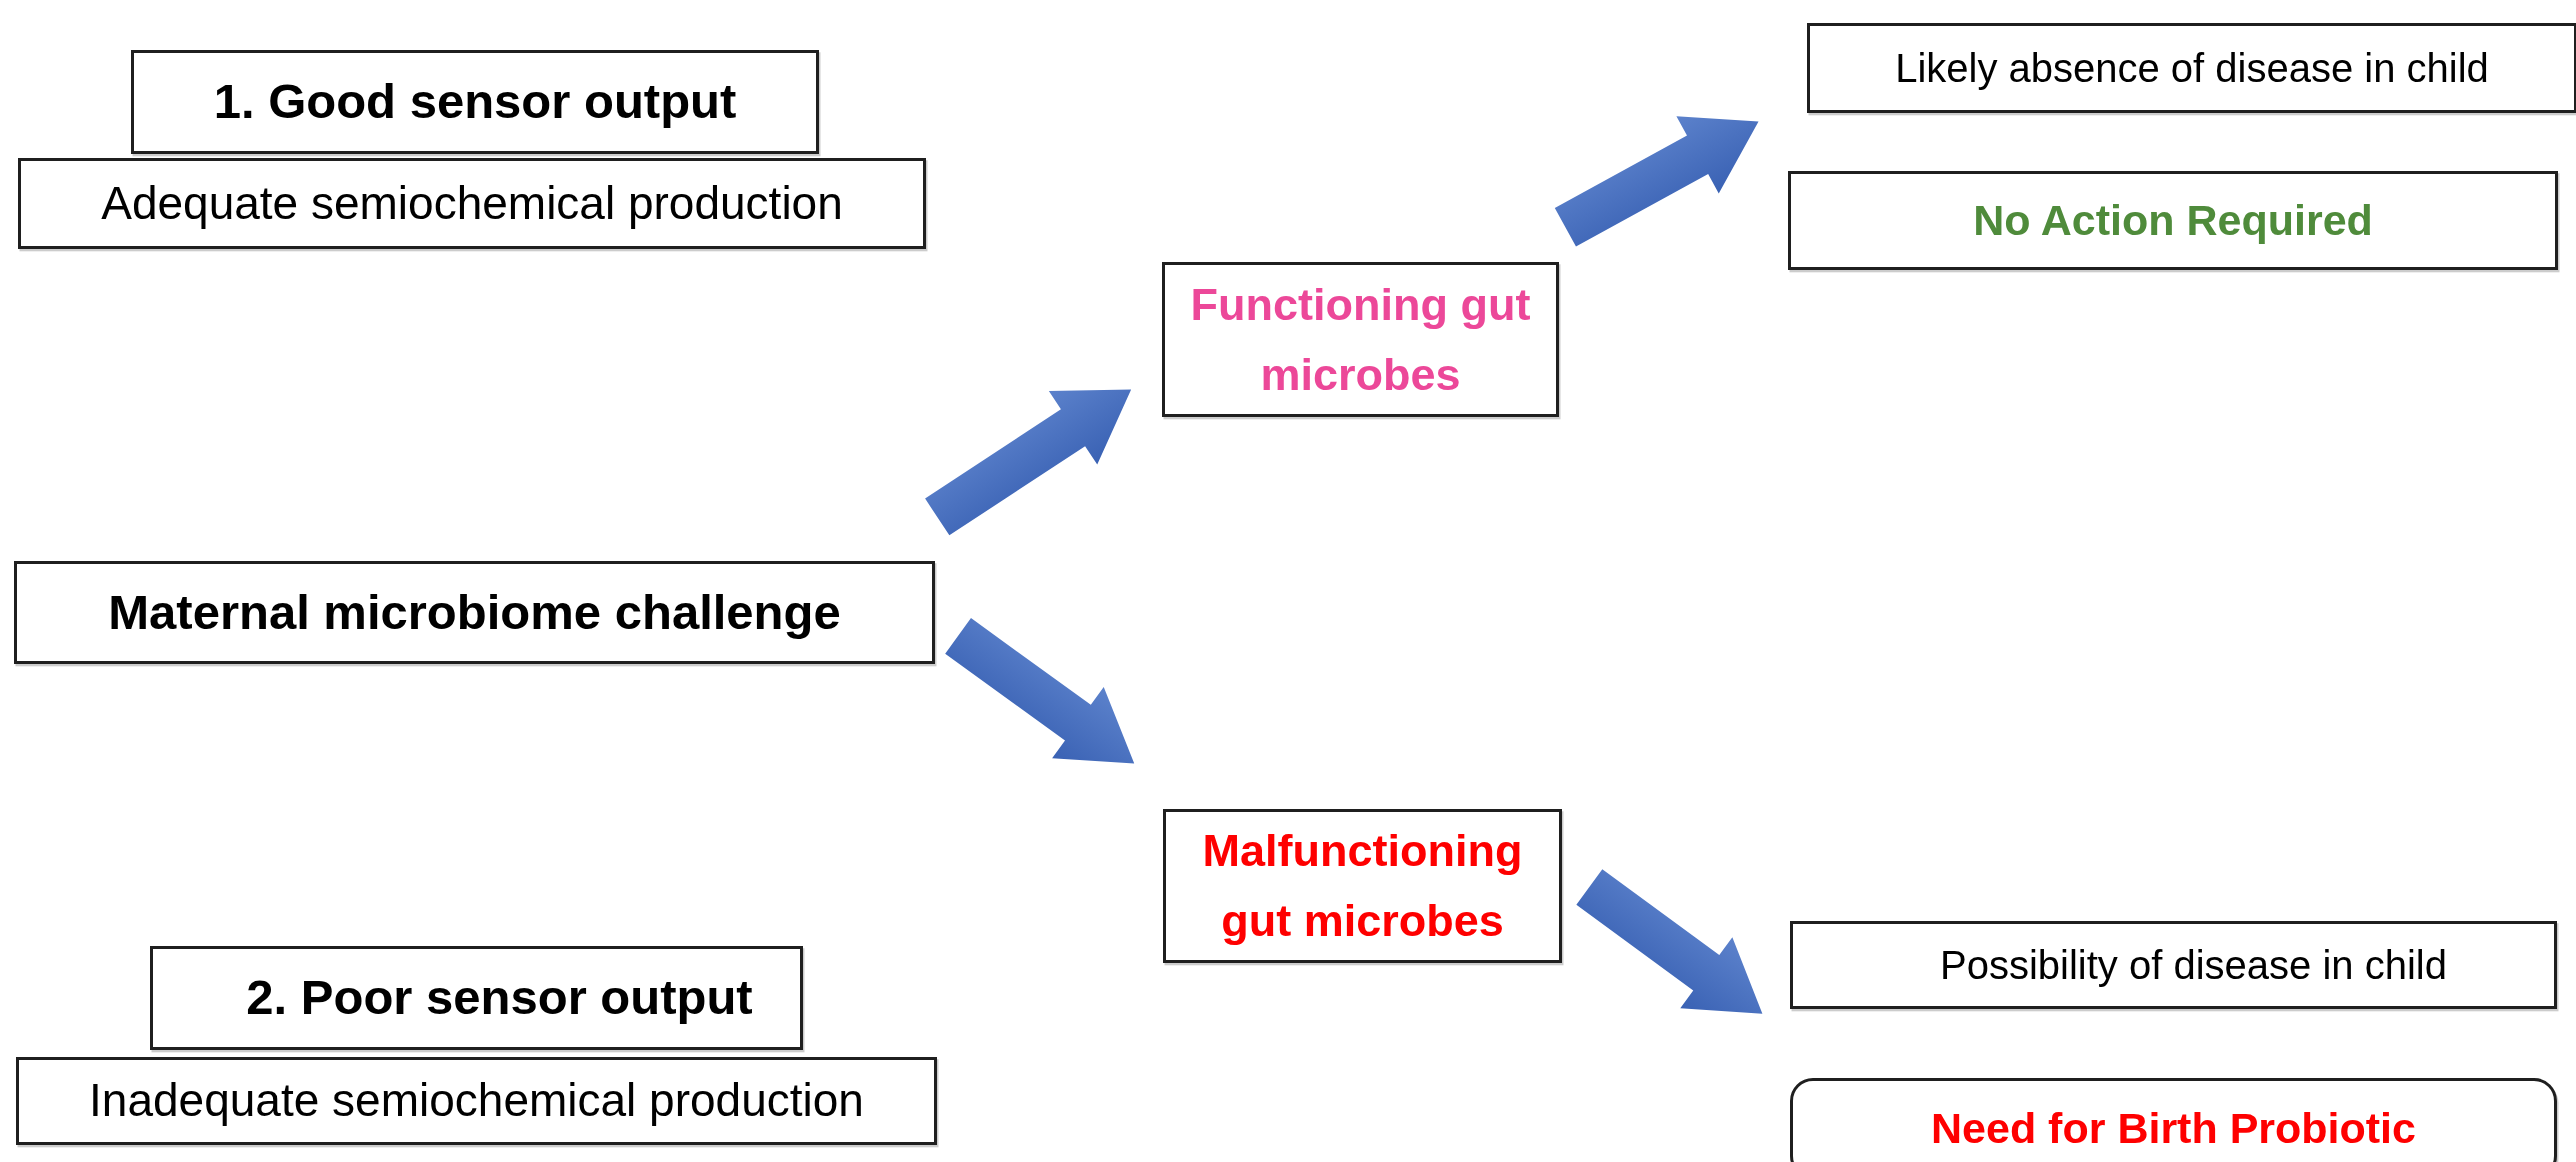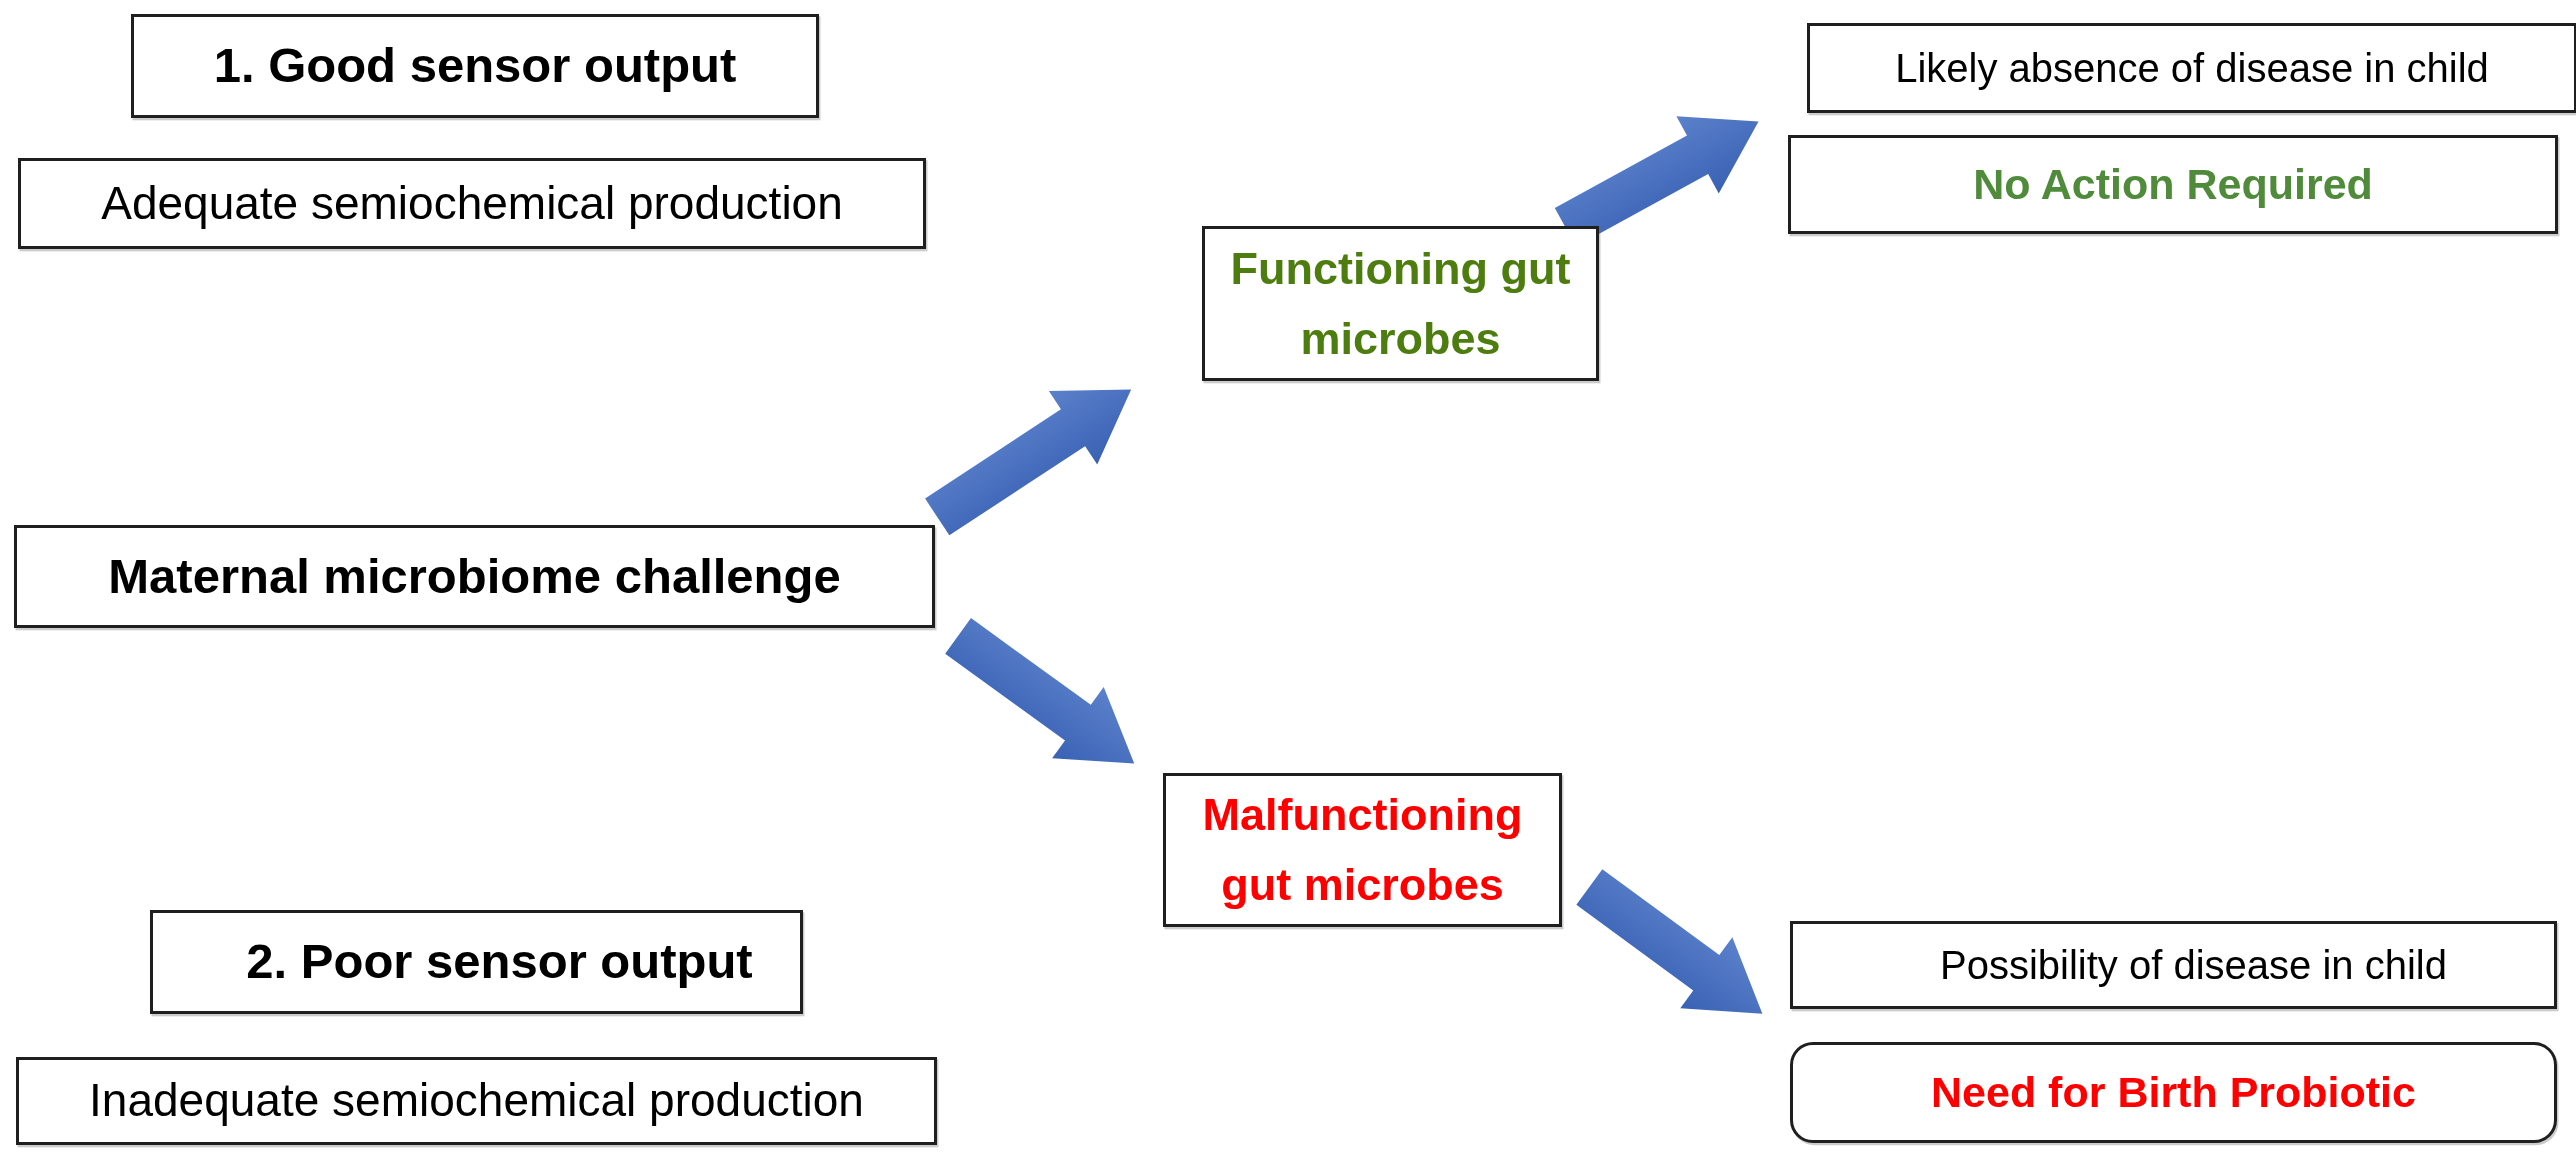--- a/index.html
+++ b/index.html
@@ -17,21 +17,21 @@
     border: 3.9px solid var(--border, #1f1f1f);
     background: #ffffff;
     display: flex;
     align-items: center;
     justify-content: center;
     text-align: center;
     color: #000000;
     line-height: 1.25;
     box-shadow: 1.5px 2.3px 0 rgba(110,110,110,0.35);
   }
-  .bold { font-weight: 700; }
+  .bold { font-weight: 700; margin-top: 36px; }
   .fs64 { font-size: 49px; }
   .fs60 { font-size: 46px; text-align: right; }
   .fs58 { font-size: 45px; line-height: 1.55; }
   .fs56 { font-size: 43px; text-align: right; }
   .fs52 { font-size: 40px; }
   .wrap { padding: 0 23px; }
   #arrows { position: absolute; left: 0; top: 0; pointer-events: none; }
 </style>
 </head>
 <body>
@@ -63,21 +63,21 @@
       <path d="M2040.2 1171.0 L 2191.5 1281.8 L 2174.7 1304.8 L 2281.0 1312.0 L 2242.1 1212.8 L 2225.2 1235.8 L 2073.8 1125.0 Z" fill="url(#ag3)"></path>
     </svg>
 
   <div class="node bold fs64" style="left: 131px; top: 14px; width: 688px; height: 104px; color: rgb(0, 0, 0);">1. Good sensor output</div>
 
   <div class="node fs60" style="left: 18px; top: 158px; width: 908px; height: 91px; color: rgb(0, 0, 0);">Adequate semiochemical production</div>
 
   <div class="node bold fs64" style="left: 14px; top: 525px; width: 921px; height: 103px; color: rgb(0, 0, 0);">Maternal microbiome challenge</div>
 
 
-  <div class="node bold fs58 wrap" style="left: 1202px; top: 226px; width: 397px; height: 155px; color: #4d7c0f;">Functioning gut microbes</div>
+  <div class="node bold fs58 wrap" style="left: 1162px; top: 226px; width: 397px; height: 155px; color: #ec4899;">Functioning gut microbes</div>
 
   <div class="node fs52" style="left: 1788px; top: 23px; width: 770px; height: 90px; color: rgb(0, 0, 0); margin-left: 19px;">Likely absence of disease in child</div>
 
   <div class="node bold fs56" style="left: 1788px; top: 135px; width: 770px; height: 99px; color: rgb(79, 139, 59);">No Action Required</div>
 
   <div class="node bold fs58 wrap" style="left: 1163px; top: 773px; width: 399px; height: 154px; color: rgb(254, 0, 0);">Malfunctioning gut microbes</div>
 
   <div class="node bold fs64" style="left: 150px; top: 910px; width: 653px; height: 104px; color: rgb(0, 0, 0); padding-left: 46px;">2. Poor sensor output</div>
 
   <div class="node fs60" style="left: 16px; top: 1057px; width: 921px; height: 88px; color: rgb(0, 0, 0);">Inadequate semiochemical production</div>

